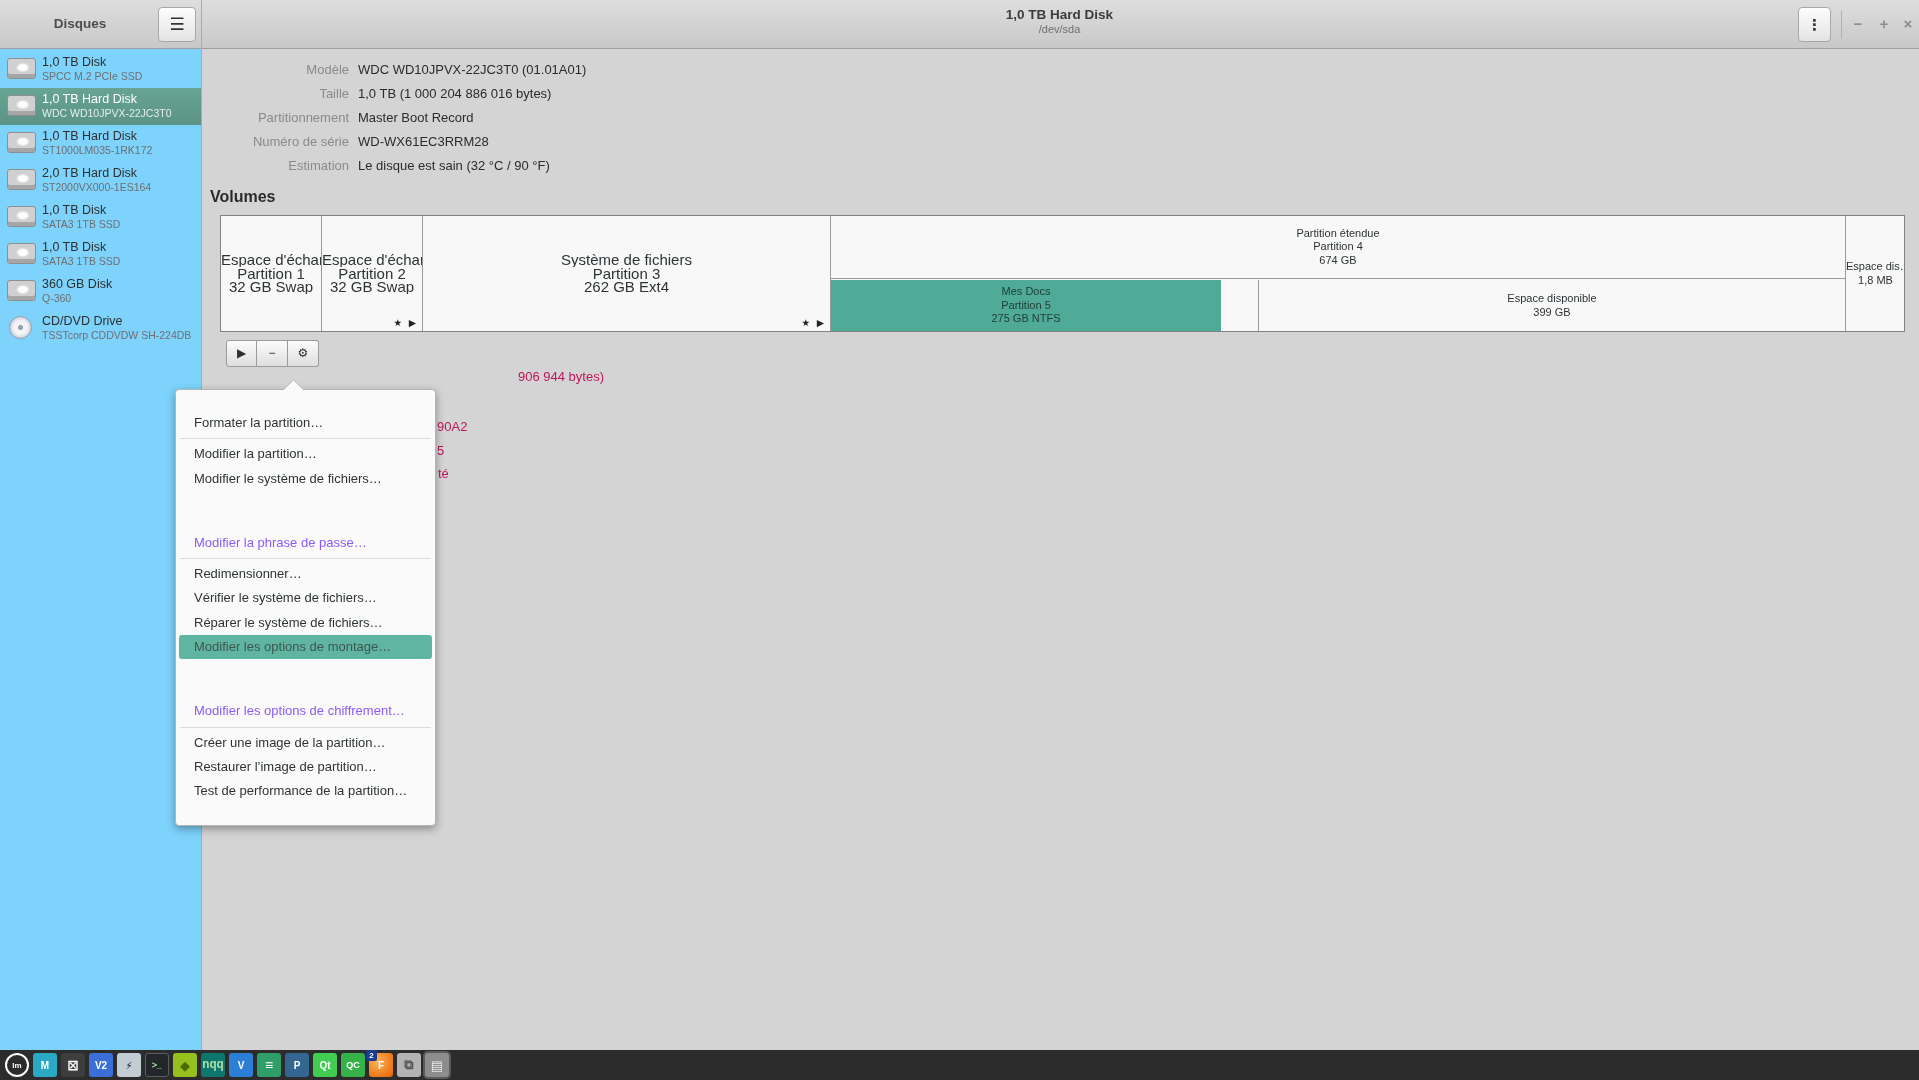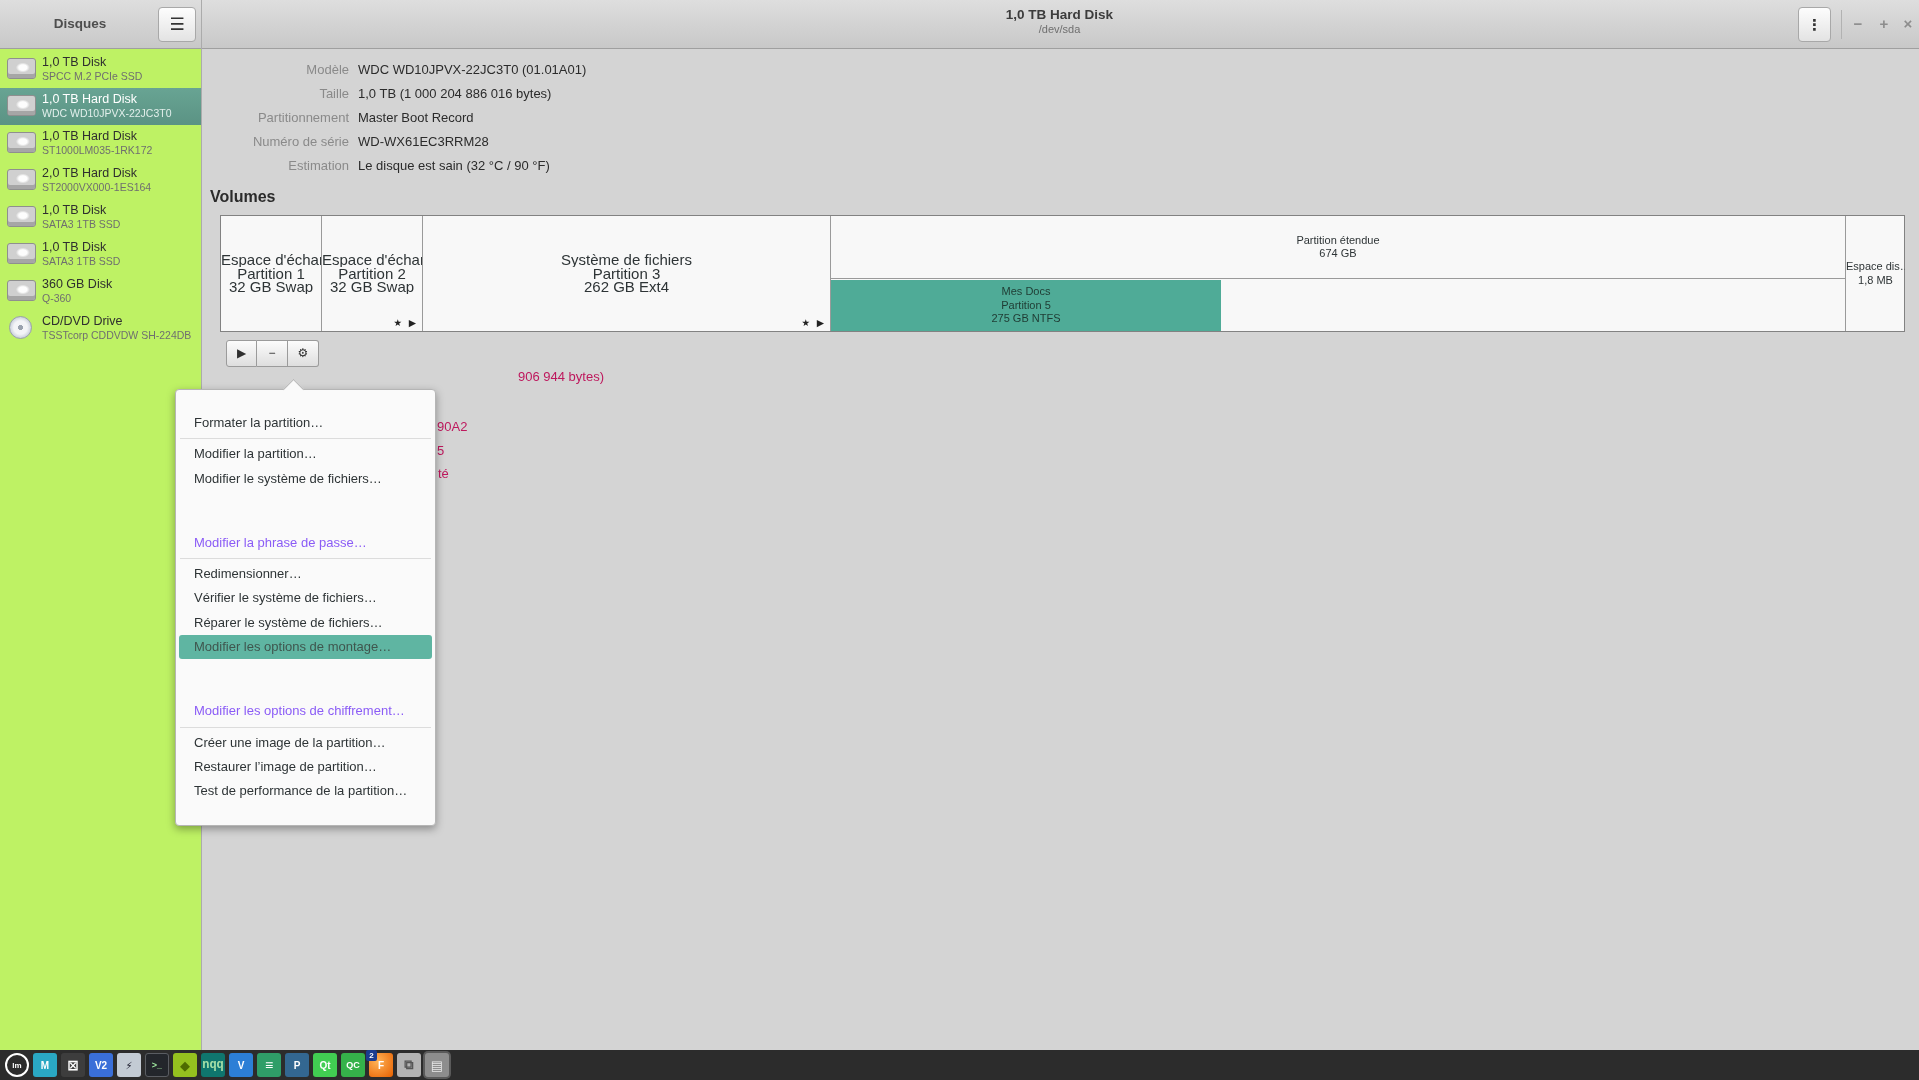--- a/index.html
+++ b/index.html
@@ -25,21 +25,21 @@
   .kebab-btn { position:absolute; left:1798px; top:7px; width:33px; height:35px;
     border:1px solid #a8a8a8; border-radius:4px;
     background:linear-gradient(#fdfdfd,#e3e3e3); color:#333; font-size:15px;
     font-weight:bold; text-align:center; line-height:33px; }
   .ctrl-sep { position:absolute; left:1841px; top:10px; width:1px; height:29px; background:#b2b2b2; }
   .winctl { position:absolute; top:12px; width:24px; height:24px; text-align:center;
     line-height:24px; color:#8d8d8d; font-size:15px; font-weight:bold; }
 
   
   .sidebar { position:absolute; left:0; top:49px; width:202px; height:1001px;
-    background:#bef264; border-right:1px solid #ababab; }
+    background:#7dd3fc; border-right:1px solid #ababab; }
   .side-item { position:relative; height:37px; padding:3px 4px 0 42px; cursor:default; }
   .side-item .t { font-size:12.5px; color:#2f2f2f; line-height:16px; white-space:nowrap; }
   .side-item .s { font-size:10.5px; color:#6f6f6f; line-height:13px; white-space:nowrap; }
   .side-item.sel { background:linear-gradient(#68a493,#5b9384); }
   .side-item.sel .t { color:#ffffff; }
   .side-item.sel .s { color:#e2efeb; }
   .hdd-icon { position:absolute; left:7px; top:7px; width:29px; height:21px;
     border:1px solid #8f8f8f; border-radius:3px;
     background:radial-gradient(ellipse 10px 7px at 55% 45%, #fdfdfd 0 40%, #d0d0d0 70%),
                linear-gradient(#efefef,#b9b9b9);
@@ -208,26 +208,31 @@
     </div>
     <div class="seg" style="left:202px;width:408px">
       <div class="ln">Système de fichiers</div>
       <div class="ln">Partition 3</div>
       <div class="ln">262 GB Ext4</div>
       <div class="flags">★ ▶</div>
     </div>
     <div class="ext">
       <div class="ext-top">
         <div class="ln">Partition étendue</div>
+        <div class="ln">Partition 4</div>
         <div class="ln">674 GB</div>
       </div>
       <div class="child sel" style="left:0;width:390px">
         <div class="ln">Mes Docs</div>
         <div class="ln">Partition 5</div>
         <div class="ln">275 GB NTFS</div>
+      </div>
+      <div class="child" style="left:427px;width:587px;border-left:1px solid #9a9a9a">
+        <div class="ln">Espace disponible</div>
+        <div class="ln">399 GB</div>
       </div>
     </div>
     <div class="rseg">
       <div class="ln">Espace dis…</div>
       <div class="ln">1,8 MB</div>
     </div>
   </div>
 
   <div class="vtools">
     <div class="vbtn"><span>▶</span></div>

